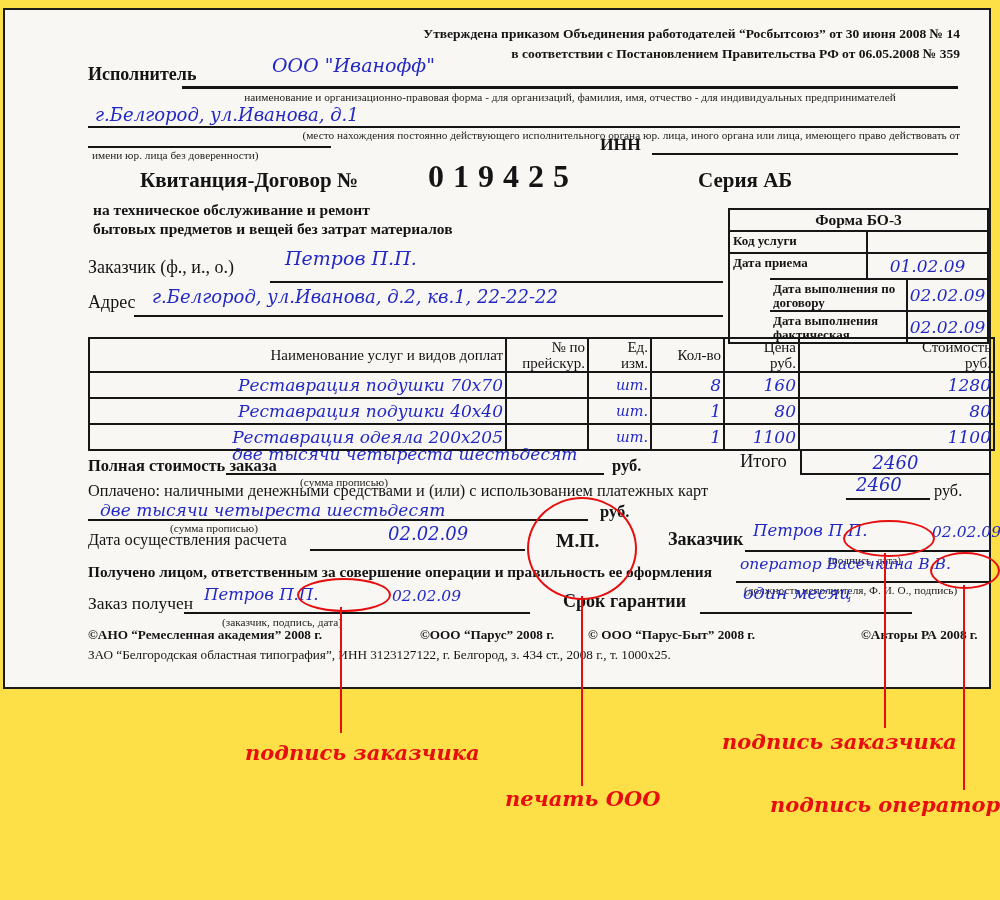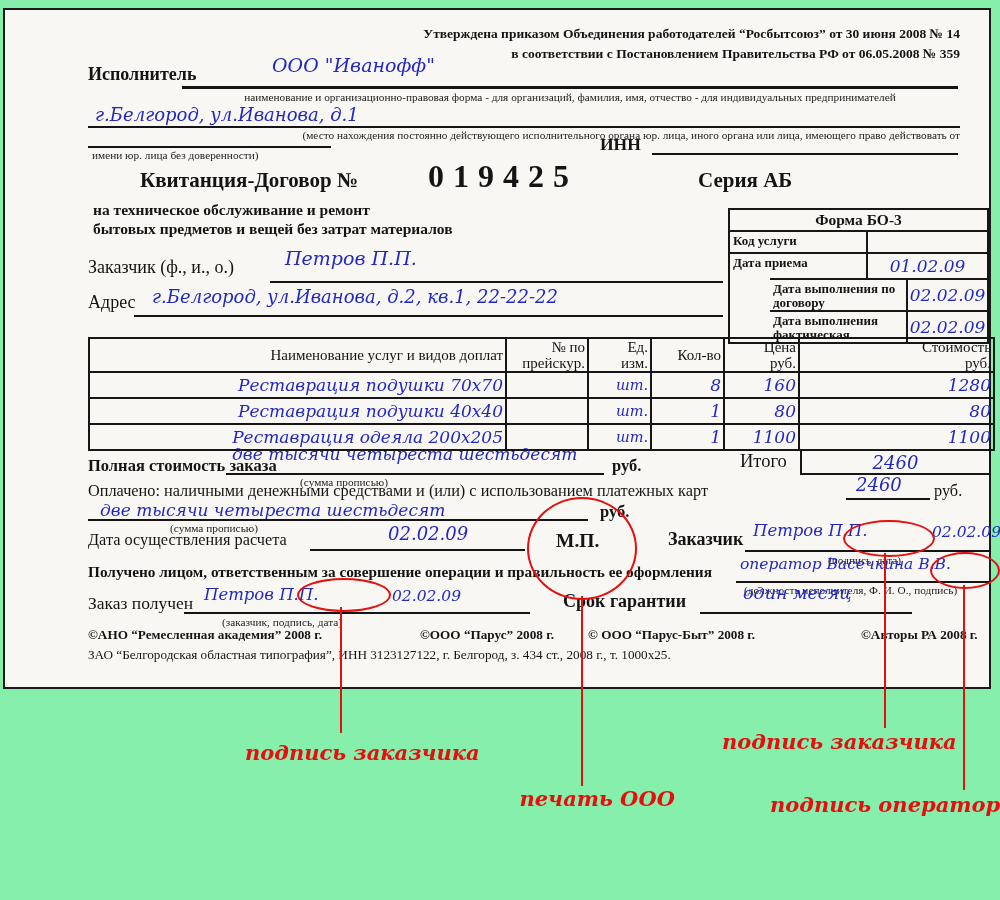--- a/index.html
+++ b/index.html
@@ -1,20 +1,20 @@
 <!DOCTYPE html>
 <html><head>
 <meta charset="utf-8">
 <style>
   html,body { margin:0; padding:0; }
   body {
     width:1000px; height:900px; background:#ffffff;
     font-family:"Liberation Serif", serif; color:#141414;
   }
-  .sheet { position:relative; width:1000px; height:900px; overflow:hidden; background:#86efac; }
+  .sheet { position:relative; width:1000px; height:900px; overflow:hidden; background:#fde047; }
   .abs { position:absolute; }
   .frame {
     position:absolute; left:3px; top:8px; width:988px; height:681px;
     border:2px solid #1b1b1b; background:#f8f7f3; box-sizing:border-box;
   }
   .hand {
     font-family:"DejaVu Serif", serif; font-style:italic;
     color:#2228c4; white-space:nowrap;
   }
   .hint { font-size:11.3px; color:#1d1d1d; white-space:nowrap; }
@@ -111,21 +111,21 @@
 
   
   .copy { top:627px; font-weight:bold; font-size:13.2px; white-space:nowrap; }
   #c1 { left:88px; } #c2 { left:420px; } #c3 { left:588px; } #c4 { left:816px;margin-left:45px; }
   #printer { left:88px; top:647px; font-size:13.2px; white-space:nowrap; }
 
   
   .redline { position:absolute; width:2px; background:#e60e0e; z-index:5; }
   .redellipse { position:absolute; border:2.5px solid #e60e0e; border-radius:50%; z-index:5; background:transparent; }
   .annot {
-    position:absolute; z-index:5; text-align:right;
+    position:absolute; z-index:5; text-align:left;
     font-family:"DejaVu Serif", serif; font-style:italic; font-weight:bold;
     font-size:21px; color:#e60e0e; white-space:nowrap;
   }
   #ell-mp    { left:527px; top:497px; width:106px; height:99px; }
   #ell-cust  { left:843px; top:520px; width:88px;  height:33px; }
   #ell-op    { left:930px; top:552px; width:66px;  height:33px; }
   #ell-order { left:297px; top:578px; width:90px;  height:30px; }
   #rl-1 { left:340px; top:607px; height:126px; }
   #rl-2 { left:581px; top:596px; height:190px; }
   #rl-3 { left:884px; top:553px; height:175px; }

